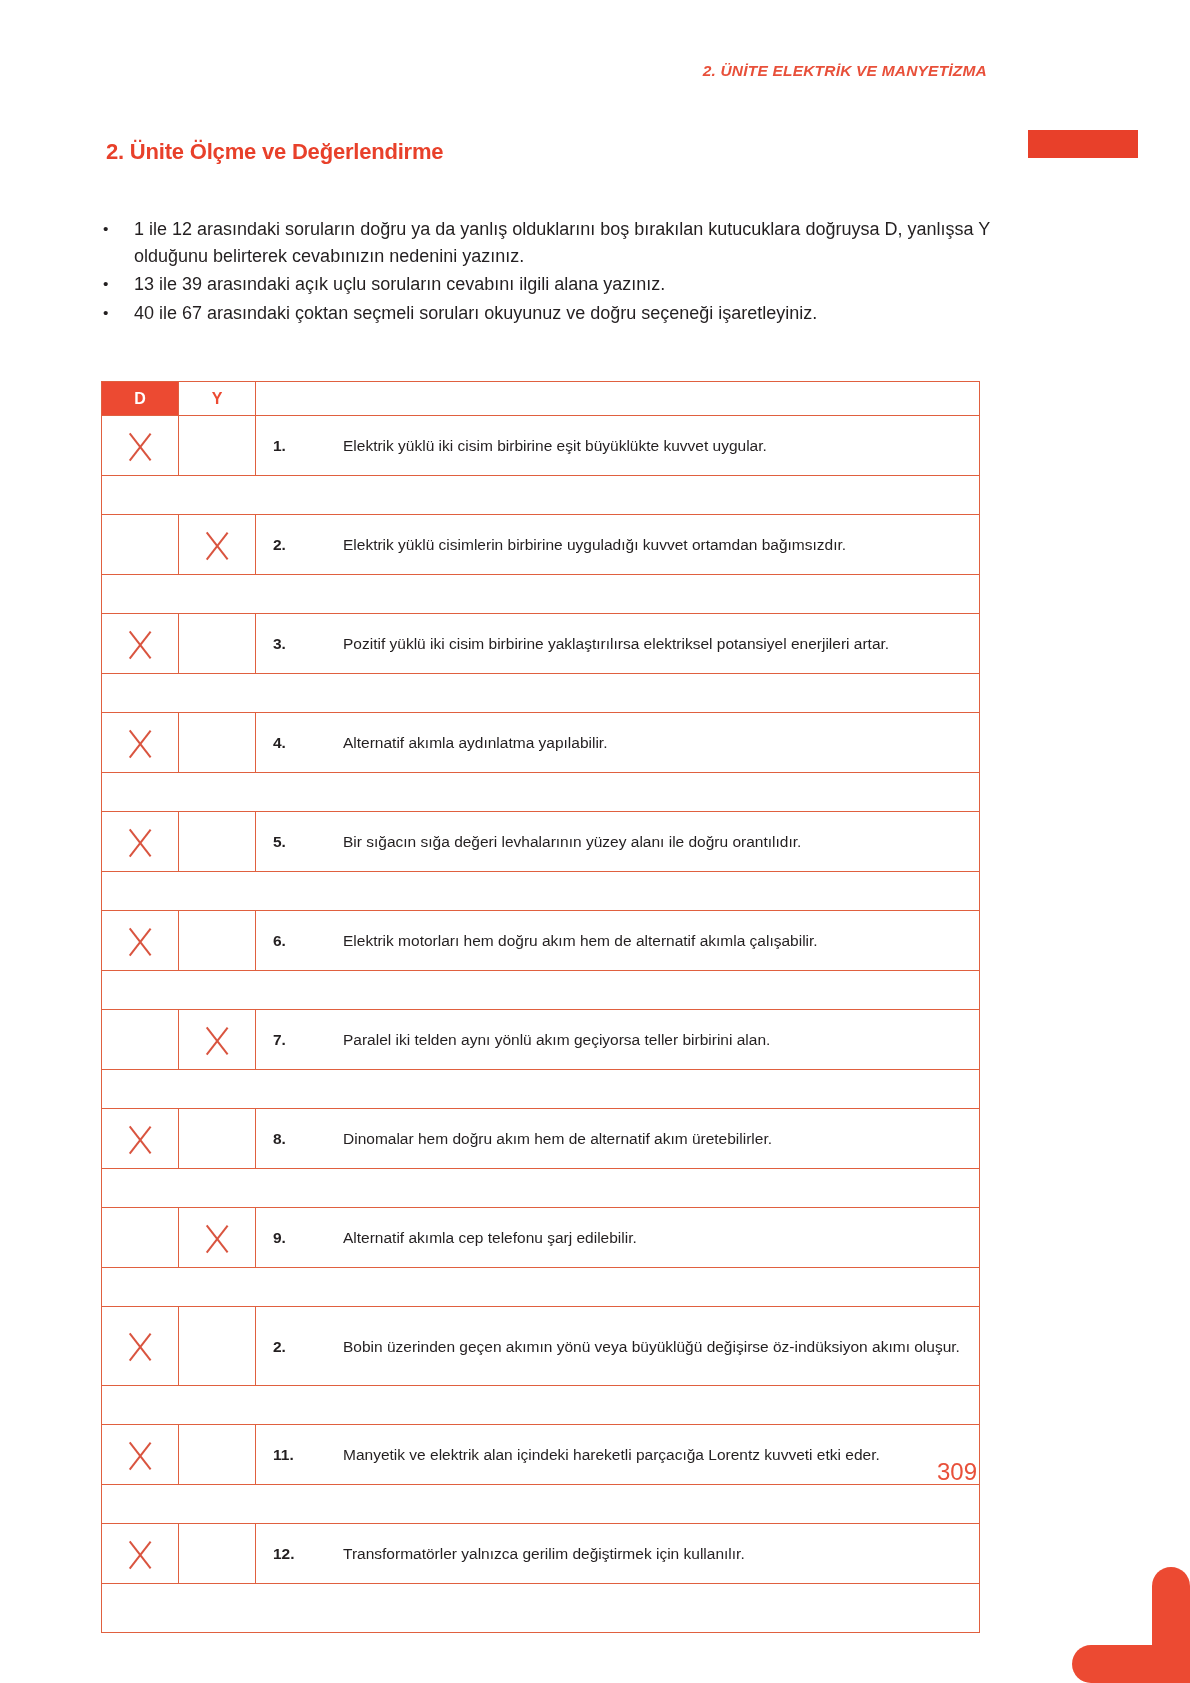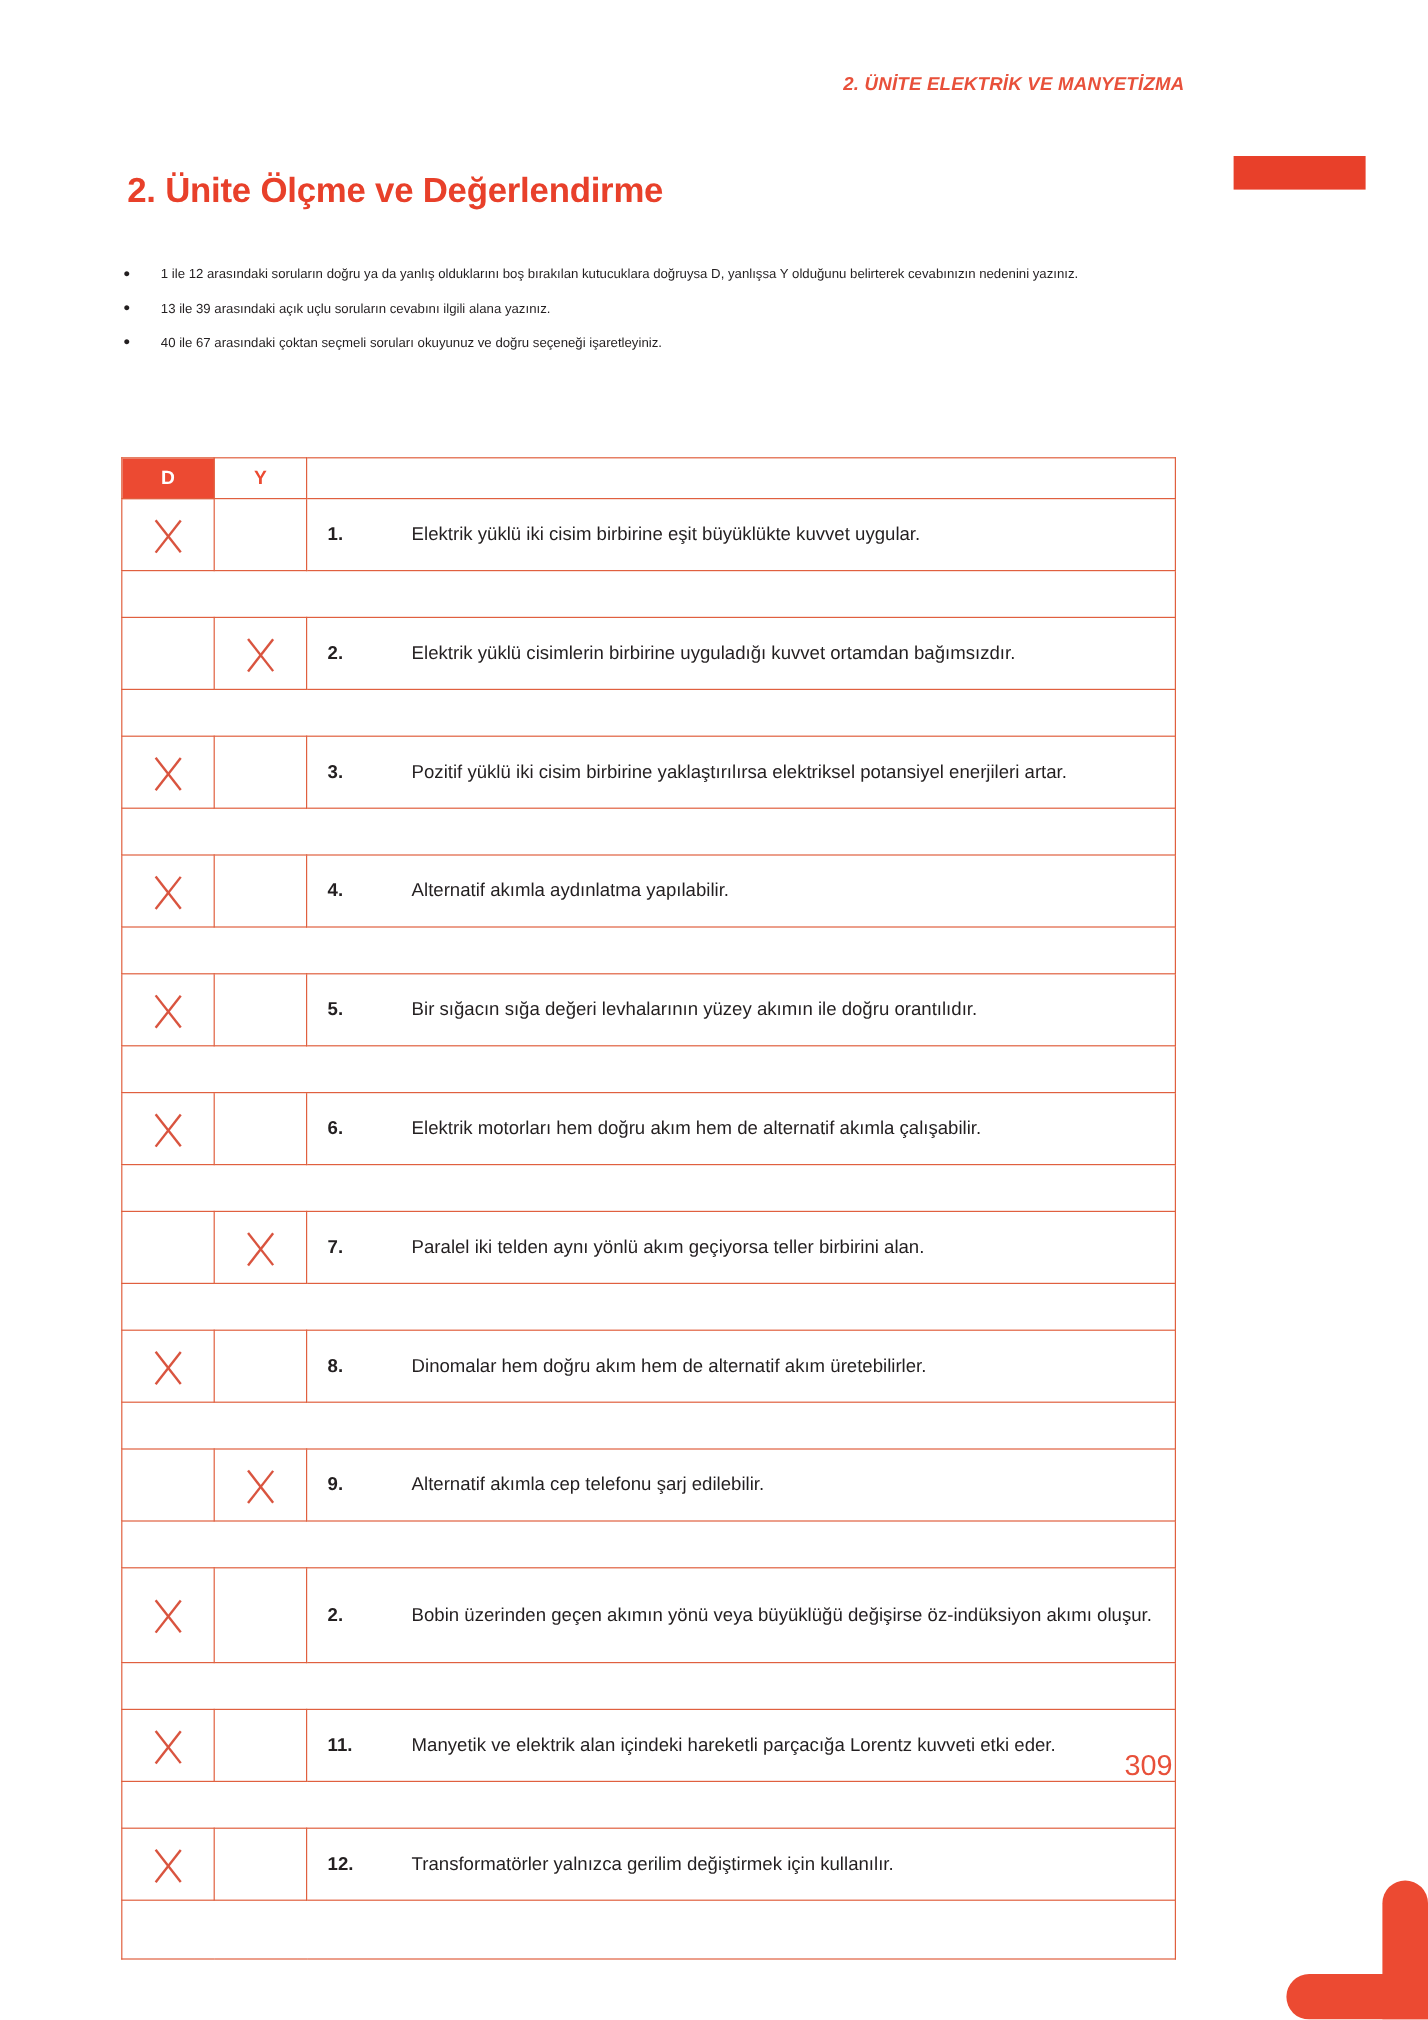--- a/index.html
+++ b/index.html
@@ -36,21 +36,21 @@
     width: 110px;
     height: 28px;
     background: #e8402a;
   }
 
   
   .page-title {
     position: absolute;
     top: 124px;
     left: 106px;
-    font-size: 29px;
+    font-size: 22px;
     font-weight: 700;
     color: #e8402a;
     letter-spacing: -0.2px;
     white-space: nowrap;
   }
 
   
   .instructions {
     position: absolute;
     top: 216px;
@@ -67,21 +67,21 @@
     flex: 0 0 34px;
     font-size: 15.5px;
     line-height: 26.5px;
     color: #231f20;
     text-align: left;
     padding-left: 3px;
     box-sizing: border-box;
   }
   .bullet-text {
     flex: 1 1 auto;
-    font-size: 11px;
+    font-size: 18px;
     line-height: 26.5px;
     color: #231f20;
   }
 
   
   .tf-table {
     position: absolute;
     top: 381px;
     left: 101px;
     width: 879px;
@@ -295,21 +295,21 @@
     <tr class="ans-row">
       <td colspan="3"></td>
     </tr>
 
     <tr class="q-row">
       <td class="col-d mark-cell"><span class="xmark"></span></td>
       <td class="col-y mark-cell"></td>
       <td class="q-cell">
         <div class="q-inner">
           <span class="q-num">5.</span>
-          <span class="q-text">Bir sığacın sığa değeri levhalarının yüzey akımın ile doğru orantılıdır.</span>
+          <span class="q-text">Bir sığacın sığa değeri levhalarının yüzey alanı ile doğru orantılıdır.</span>
         </div>
       </td>
     </tr>
     <tr class="ans-row">
       <td colspan="3"></td>
     </tr>
 
     <tr class="q-row">
       <td class="col-d mark-cell"><span class="xmark"></span></td>
       <td class="col-y mark-cell"></td>

